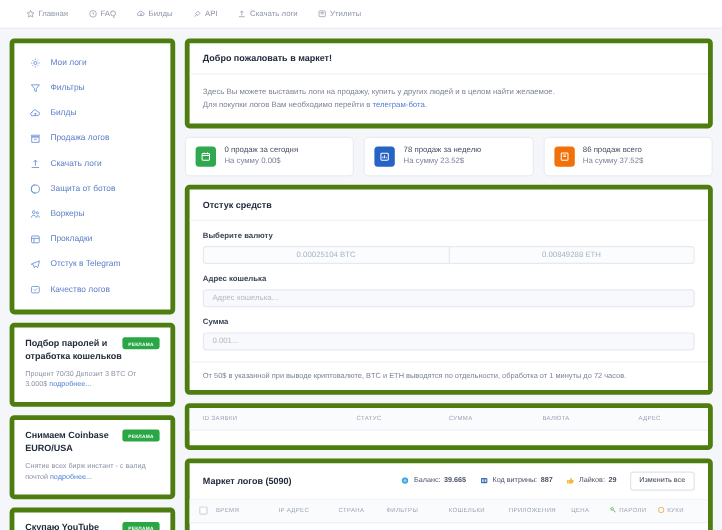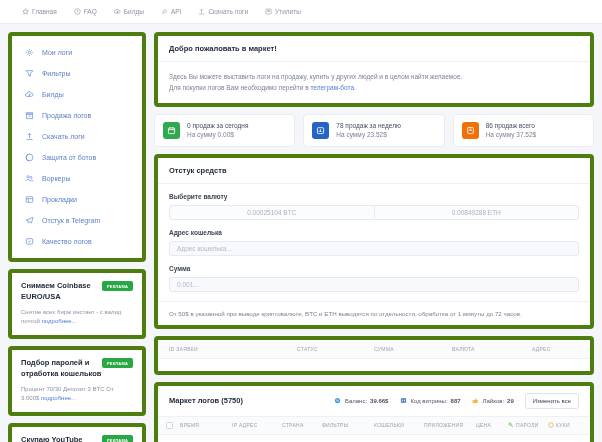--- a/index.html
+++ b/index.html
@@ -304,32 +304,32 @@
             <svg viewBox="0 0 16 16" fill="none" stroke="#6a92d8" stroke-width="1.3">
               <rect x="2.3" y="3" width="11.4" height="9.5" rx="1.5"></rect>
               <path d="M5.5 7.5l1.8 1.8 3.2-3.2"></path>
             </svg>
           </span>
         <span>Качество логов</span>
       </div>
     </div>
 
     <div class="card ad">
+      <div class="ad-title">Подбор паролей и отработка кошельков</div>
+      <div class="ad-badge">РЕКЛАМА</div>
+      <div class="ad-desc">
+        <span>Процент 70/30 Депозит 3 BTC От 3.000$ </span><span class="lnk">подробнее...</span>
+      </div>
+    </div>
+
+    <div class="card ad">
       <div class="ad-title">Снимаем Coinbase EURO/USA</div>
       <div class="ad-badge">РЕКЛАМА</div>
       <div class="ad-desc">
         <span>Снятие всех бирж инстант - с валид почтой </span><span class="lnk">подробнее...</span>
-      </div>
-    </div>
-
-    <div class="card ad">
-      <div class="ad-title">Подбор паролей и отработка кошельков</div>
-      <div class="ad-badge">РЕКЛАМА</div>
-      <div class="ad-desc">
-        <span>Процент 70/30 Депозит 3 BTC От 3.000$ </span><span class="lnk">подробнее...</span>
       </div>
     </div>
 
     <div class="card ad">
       <div class="ad-title">Скупаю YouTube каналы по лучшему прайку!</div>
       <div class="ad-badge">РЕКЛАМА</div>
 
     </div>
   </div>
 
@@ -406,21 +406,21 @@
         <span style="width:77px">СТАТУС</span>
         <span style="width:78px">СУММА</span>
         <span style="width:80px">ВАЛЮТА</span>
         <span>АДРЕС</span>
       </div>
       <div class="req-empty"></div>
     </div>
 
     <div class="card">
       <div class="market-head">
-        <span class="market-title">Маркет логов (5750)</span>
+        <span class="market-title">Маркет логов (5090)</span>
         <div class="market-stats">
           <span class="mstat">
             <span class="mstat-ico">
                 <svg width="7" height="7" viewBox="0 0 16 16">
                   <circle cx="8" cy="8" r="6" fill="#3aa0e0"></circle>
                   <circle cx="8" cy="8" r="3" fill="#8ed2f5"></circle>
                 </svg>
               </span>
             <span>Баланс:</span>
             <b>39.66$</b>

